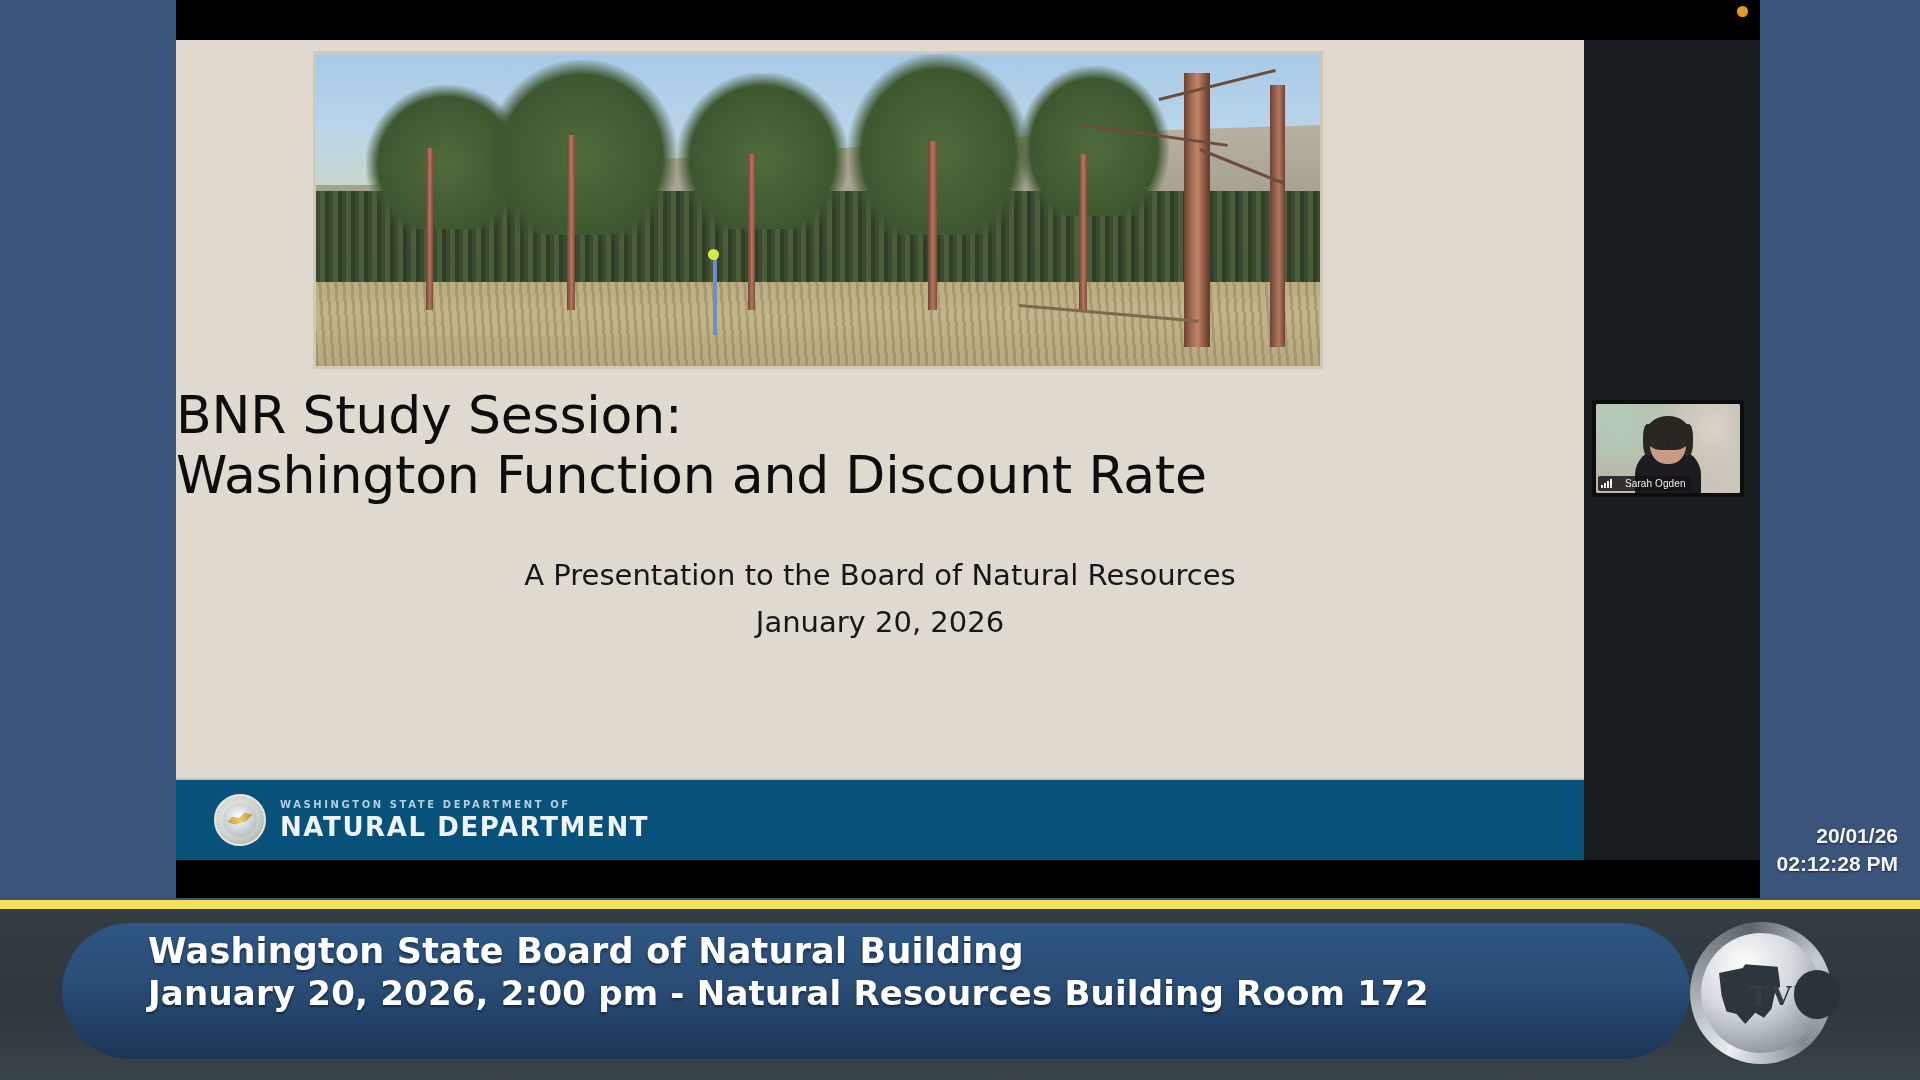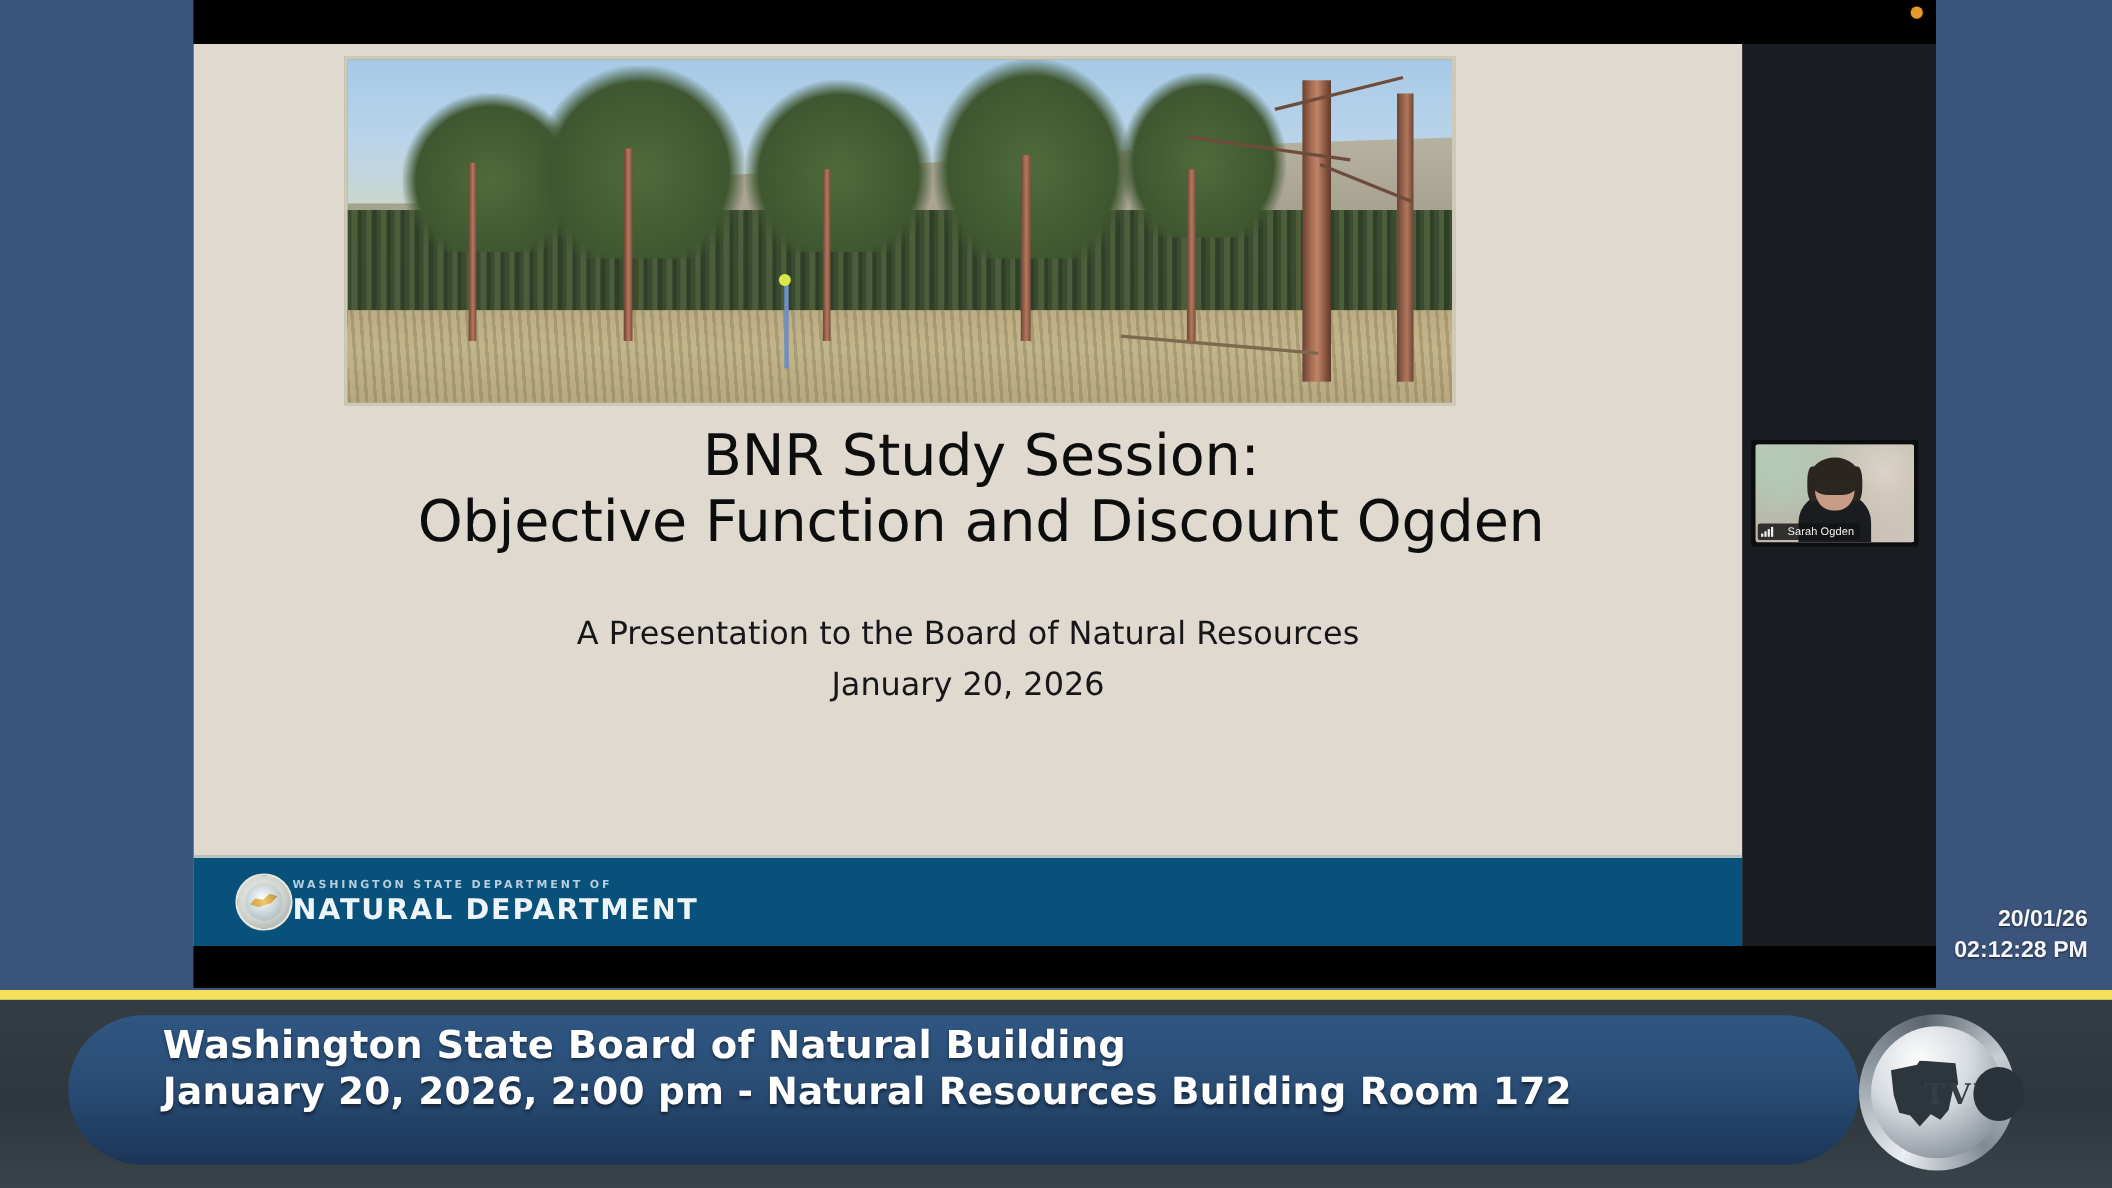--- a/index.html
+++ b/index.html
@@ -91,21 +91,21 @@
     position:absolute; background:#6d4c3c; transform-origin:left center; height:3px;
   }
   .marker-post {
     position:absolute; width:4px; background:#6d8fc4;
   }
   .marker-top {
     position:absolute; width:11px; height:11px; border-radius:50%; background:#d8e84a;
   }
 
   
-  #title-block { position:absolute; left:12px; top:345px; width:100%; text-align:center; }
+  #title-block { position:absolute; left:0; top:345px; width:100%; }
   .slide-title {
     font-family:"DejaVu Sans", sans-serif;
     font-size:52px; font-weight:400; color:#0d0d0d; line-height:1.16;
     letter-spacing:-.2px;
   }
   #subtitle-block { position:absolute; left:0; top:512px; width:100%; text-align:center; }
   .slide-sub {
     font-family:"DejaVu Sans", sans-serif;
     font-size:29px; font-weight:400; color:#17171a; line-height:1.62;
   }
@@ -126,21 +126,21 @@
     transform:translate(-50%,-50%); width:34px; height:34px; border-radius:50%;
     background:radial-gradient(circle at 45% 42%,#fff 0%,#b7c4c8 70%,#7f8d92 100%);
   }
   #dnr-seal::after {
     content:""; position:absolute; left:50%; top:48%;
     transform:translate(-50%,-50%) rotate(-16deg);
     width:26px; height:11px;
     background:linear-gradient(90deg,#caa04a 0%,#f0c86a 50%,#b8903c 100%);
     clip-path:polygon(0% 46%,22% 10%,48% 38%,76% 6%,100% 44%,72% 84%,26% 88%);
   }
-  #dnr-wordmark { line-height:1; }
+  #dnr-wordmark { margin-left:14px; line-height:1; }
   .dnr-sm {
     font-family:"DejaVu Sans", sans-serif;
     font-size:10px; letter-spacing:2.6px; color:#b7cede;
     font-weight:700; display:block; margin-bottom:4px;
   }
   .dnr-lg {
     font-family:"DejaVu Sans", sans-serif;
     font-size:26px; letter-spacing:1.6px; color:#eef4f8;
     font-weight:700; display:block;
   }
@@ -323,21 +323,21 @@
         <div class="branch" style="left:76%; top:22%; width:150px; transform:rotate(8deg);"></div>
         <div class="branch" style="left:88%; top:30%; width:90px; transform:rotate(22deg);"></div>
         <div class="branch" style="left:70%; top:80%; width:180px; transform:rotate(5deg); background:#7d6a4e;"></div>
 
         <div class="marker-post" style="left:39.5%; bottom:10%; height:26%;"></div>
         <div class="marker-top" style="left:39%;   bottom:34%;"></div>
       </div>
 
       <div id="title-block">
         <div class="slide-title">BNR Study Session:</div>
-        <div class="slide-title">Objective Function and Discount Ogden</div>
+        <div class="slide-title">Washington Function and Discount Rate</div>
       </div>
 
       <div id="subtitle-block">
         <div class="slide-sub">A Presentation to the Board of Natural Resources</div>
         <div class="slide-sub">January 20, 2026</div>
       </div>
 
       <div id="dnr-bar">
         <div id="dnr-seal"></div>
         <div id="dnr-wordmark">

